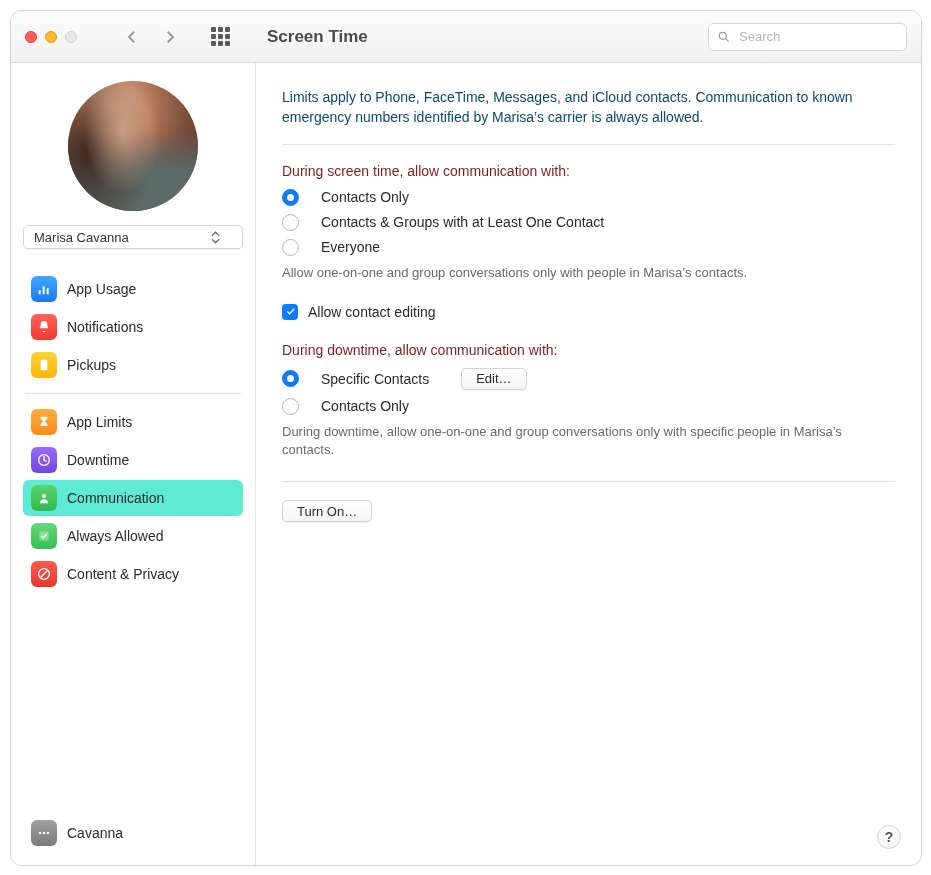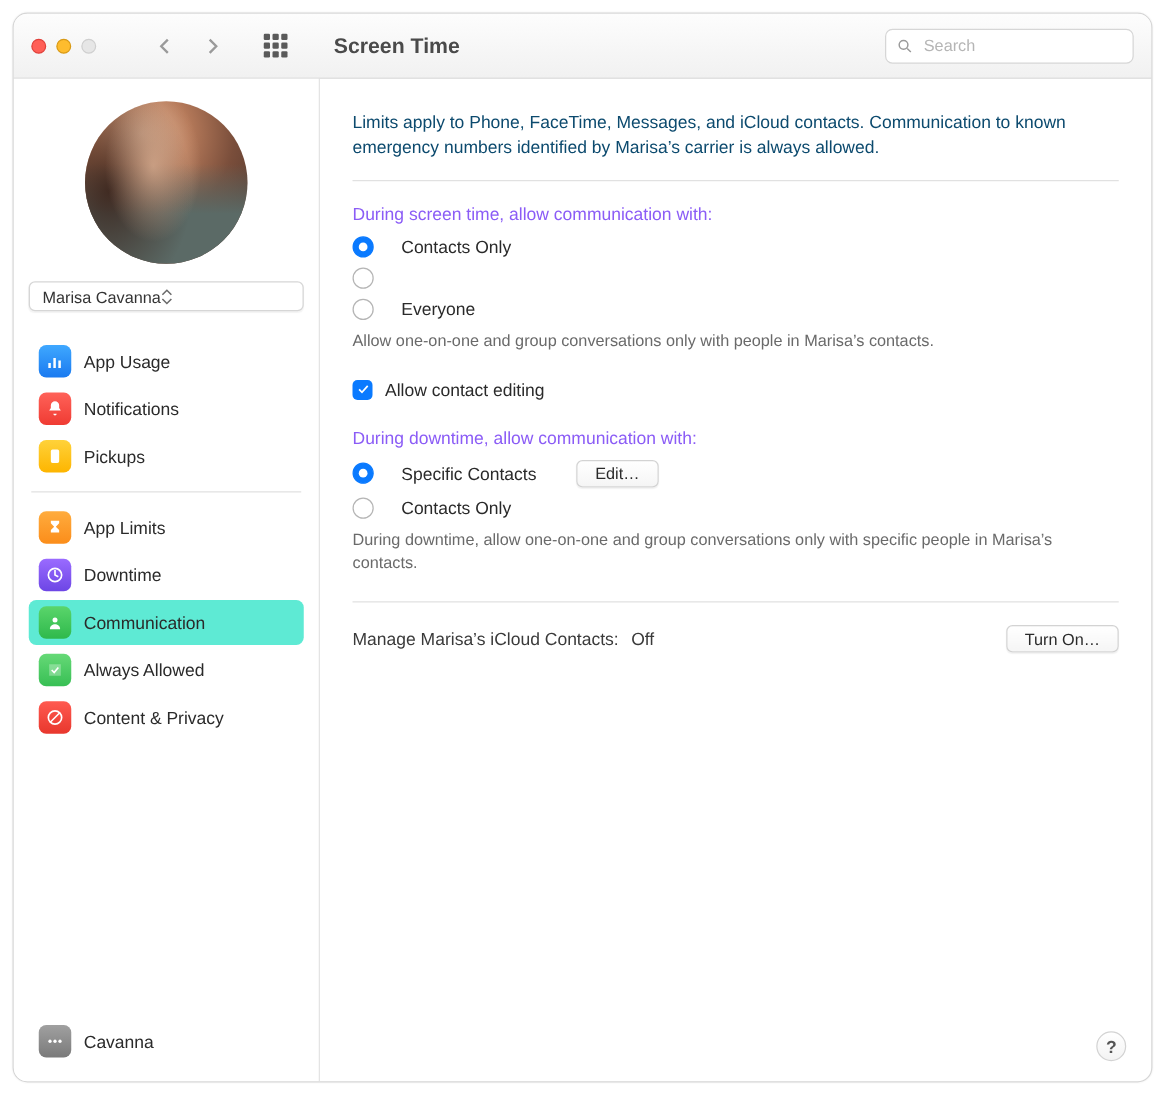--- a/index.html
+++ b/index.html
@@ -79,21 +79,21 @@
   .avatar::after {
     content:""; position:absolute; inset:0;
     background:
       radial-gradient(ellipse 70px 110px at 42% 40%, rgba(233,190,160,0.65) 0%, rgba(160,110,85,0) 55%),
       radial-gradient(ellipse 120px 160px at 15% 55%, rgba(58,36,28,0.9) 0%, rgba(58,36,28,0) 55%),
       linear-gradient(to top, #5b6a66 40px, rgba(0,0,0,0) 80px);
   }
   .user-select {
     margin-top:14px; height:24px; border:1px solid #d6d6d6; border-radius:5px;
     background:#fff; display:flex; align-items:center; padding:0 22px 0 10px;
-    font-size:13px; color:#333; 
+    font-size:13px; color:#333; justify-content:space-between;
     box-shadow:0 1px 1px rgba(0,0,0,0.05);
   }
   .stepper { display:flex; flex-direction:column; gap:1px; }
   .stepper svg { width:9px; height:6px; color:#6a6a6a; }
 
   .side-list { margin-top:22px; display:flex; flex-direction:column; gap:2px; }
   .side-sep { height:1px; background:#e1e1e1; margin:8px 2px; }
   .side-item {
     display:flex; align-items:center; gap:10px; padding:5px 8px;
     border-radius:6px; font-size:14px; color:#2a2a2a; cursor:default;
@@ -111,21 +111,21 @@
   .ico-red2   { background:linear-gradient(#ff5a50,#e8372d); }
   .ico-grey   { background:linear-gradient(#a0a0a0,#7a7a7a); }
   .side-bottom { margin-top:auto; }
 
   
   .main {
     flex:1; padding:24px 26px 20px 26px; position:relative; font-size:14px; color:#3a3a3a;
   }
   .desc { line-height:1.45; color:#0c4a6e; }
   .hr { height:1px; background:#e1e1e1; margin:16px 0 18px 0; }
-  .section-title { font-size:14px; color:#8b5cf6; margin-bottom:10px; }
+  .section-title { font-size:14px; color:#7f1d1d; margin-bottom:10px; }
   .radio-row { display:flex; align-items:center; gap:22px; margin:4px 0 8px 0; }
   .radio {
     width:17px; height:17px; border-radius:50%; border:1px solid #b5b5b5;
     background:#fff; position:relative; flex-shrink:0;
   }
   .radio.checked {
     background:#0a7aff; border-color:#0a7aff;
   }
   .radio.checked::after {
     content:""; position:absolute; width:7px; height:7px; background:#fff;
@@ -316,20 +316,21 @@
       <div class="hr"></div>
 
       <div class="block">
         <div class="section-title">During screen time, allow communication with:</div>
         <div class="radio-row">
           <span class="radio checked"></span>
           <span class="radio-lbl">Contacts Only</span>
         </div>
         <div class="radio-row">
           <span class="radio"></span>
+          <span class="radio-lbl">Contacts &amp; Groups with at Least One Contact</span>
         </div>
         <div class="radio-row">
           <span class="radio"></span>
           <span class="radio-lbl">Everyone</span>
         </div>
         <div class="hint">Allow one-on-one and group conversations only with people in Marisa’s contacts.</div>
       </div>
 
       <div class="checkbox-row">
         <span class="checkbox">
@@ -350,24 +351,20 @@
         <div class="radio-row">
           <span class="radio"></span>
           <span class="radio-lbl">Contacts Only</span>
         </div>
         <div class="hint">During downtime, allow one-on-one and group conversations only with specific people in Marisa’s contacts.</div>
       </div>
 
       <div class="hr"></div>
 
       <div class="manage-row">
-        <div class="manage-left">
-          <span>Manage Marisa’s iCloud Contacts:</span>
-          <span style="font-weight:400">Off</span>
-        </div>
         <button class="mac-btn">Turn On…</button>
       </div>
 
       <button class="help-btn">
         <span>?</span>
       </button>
     </div>
   </div>
 </div>
 

